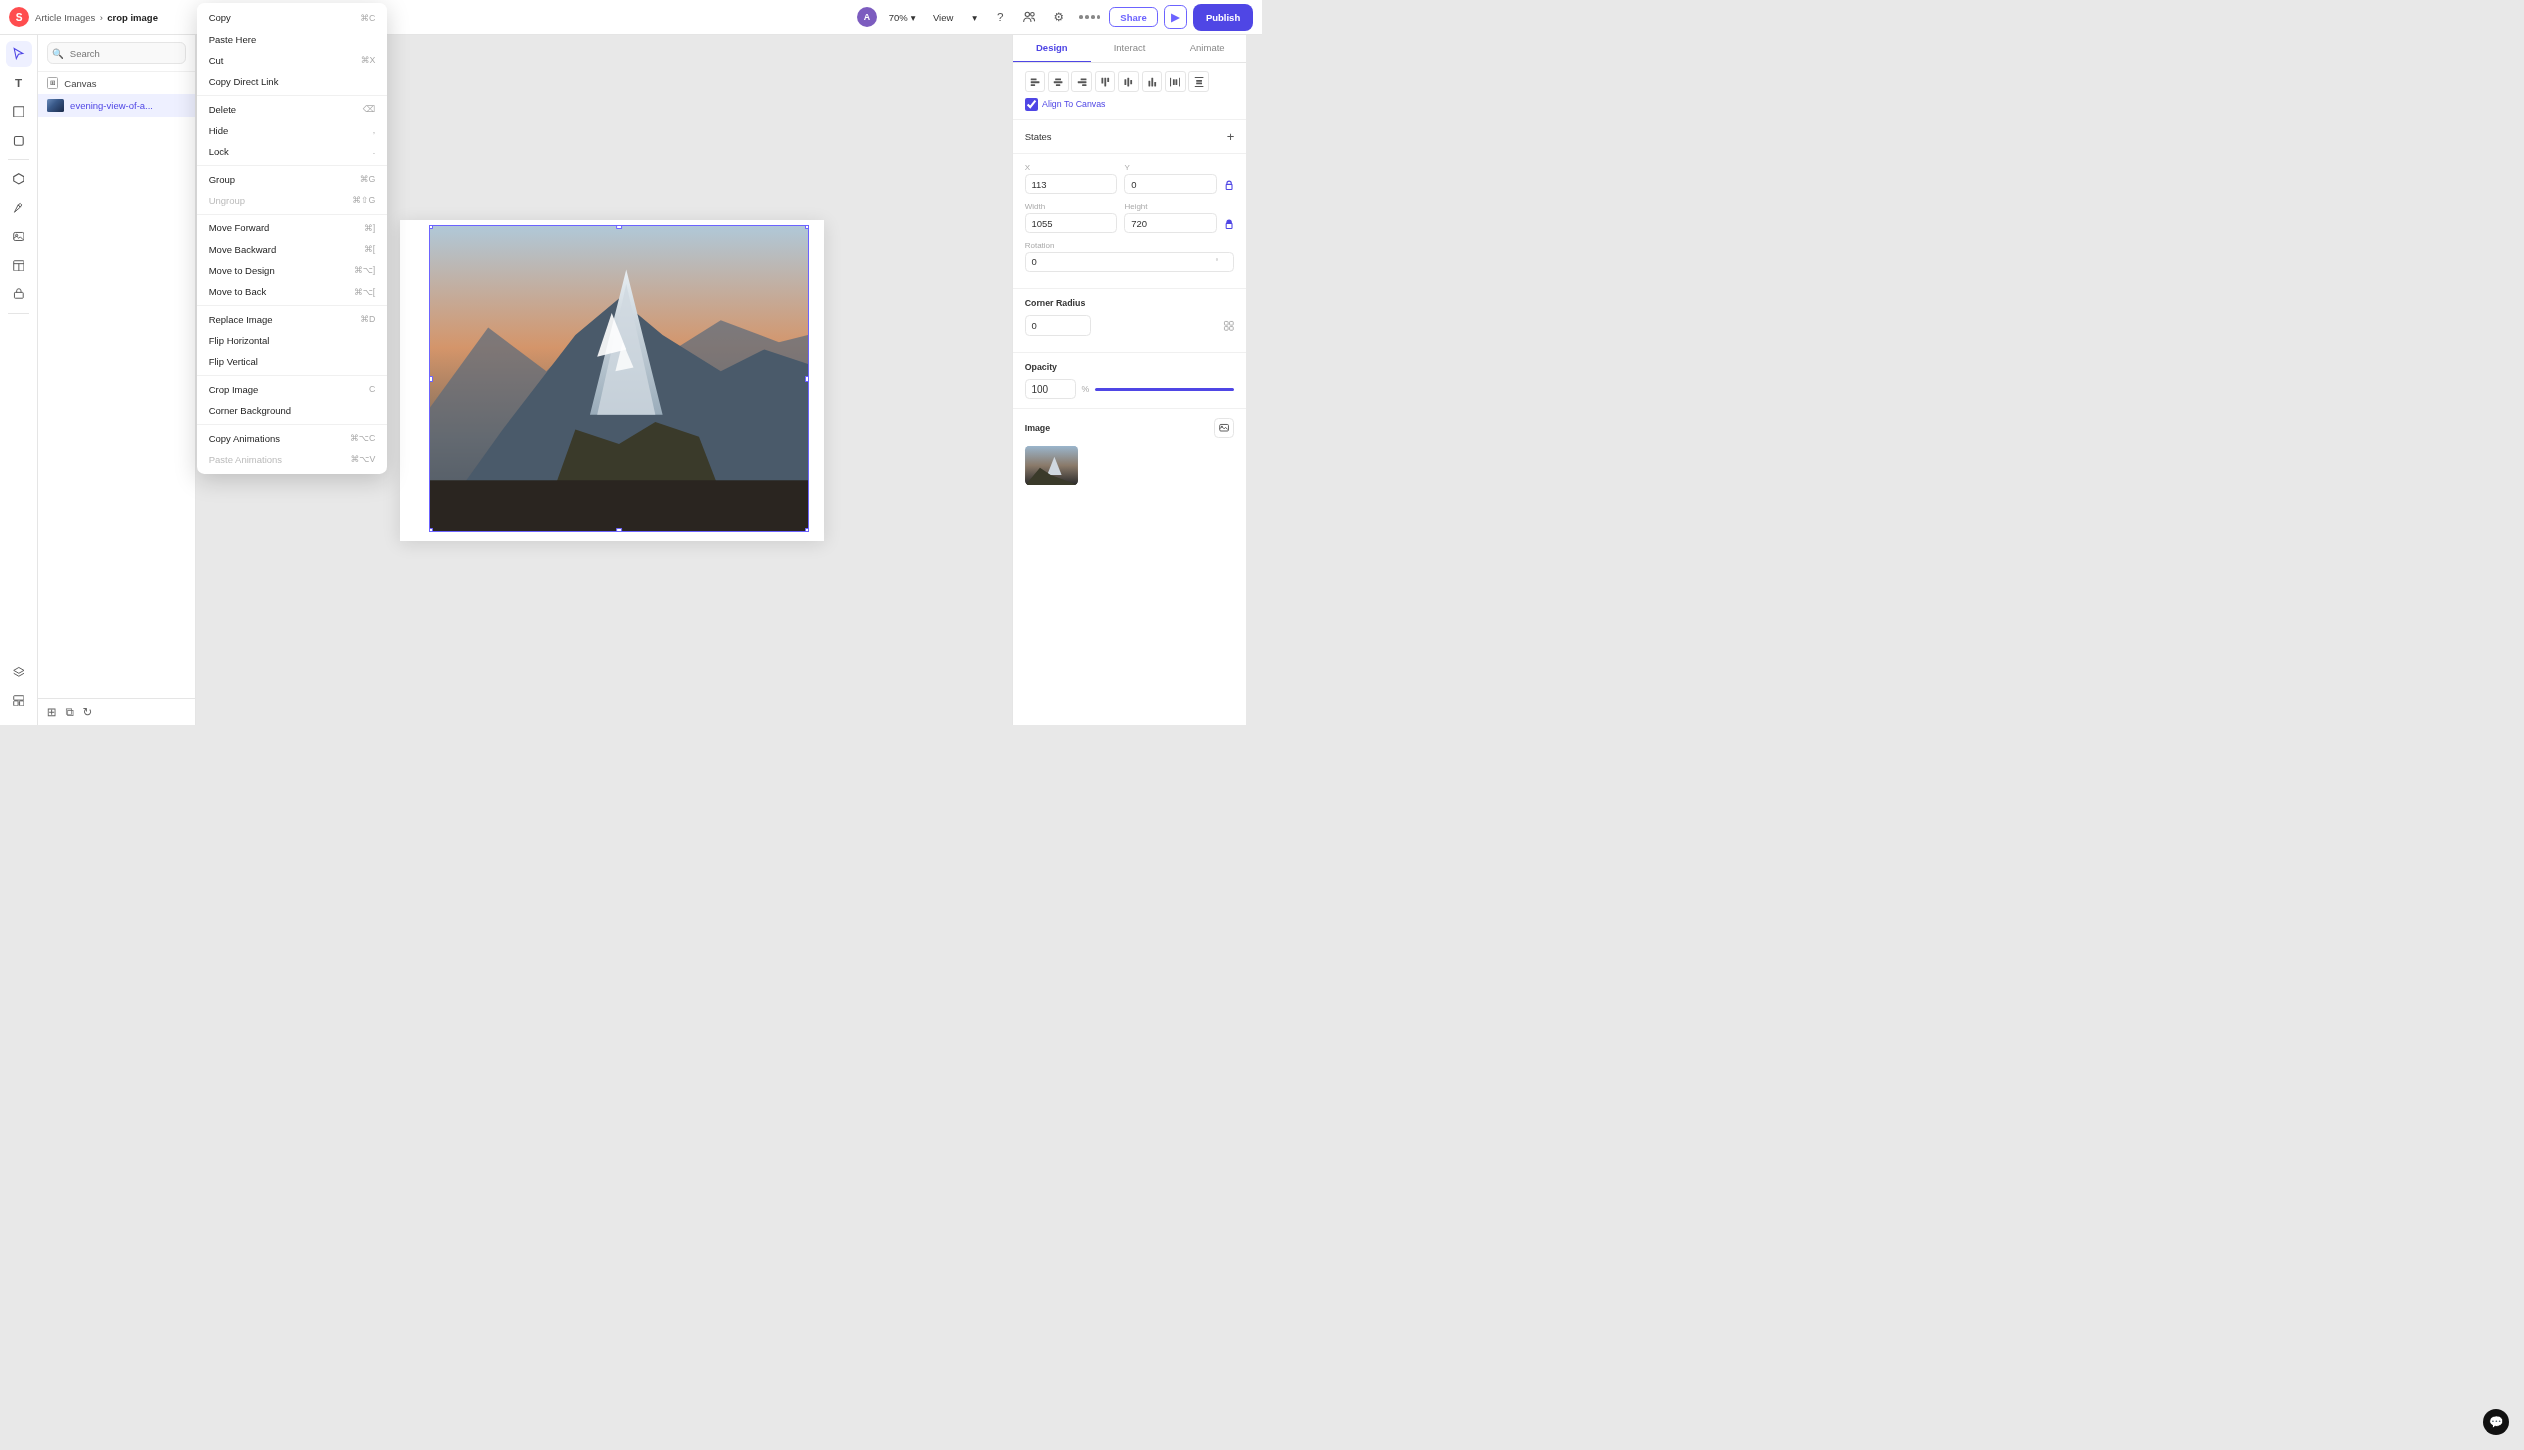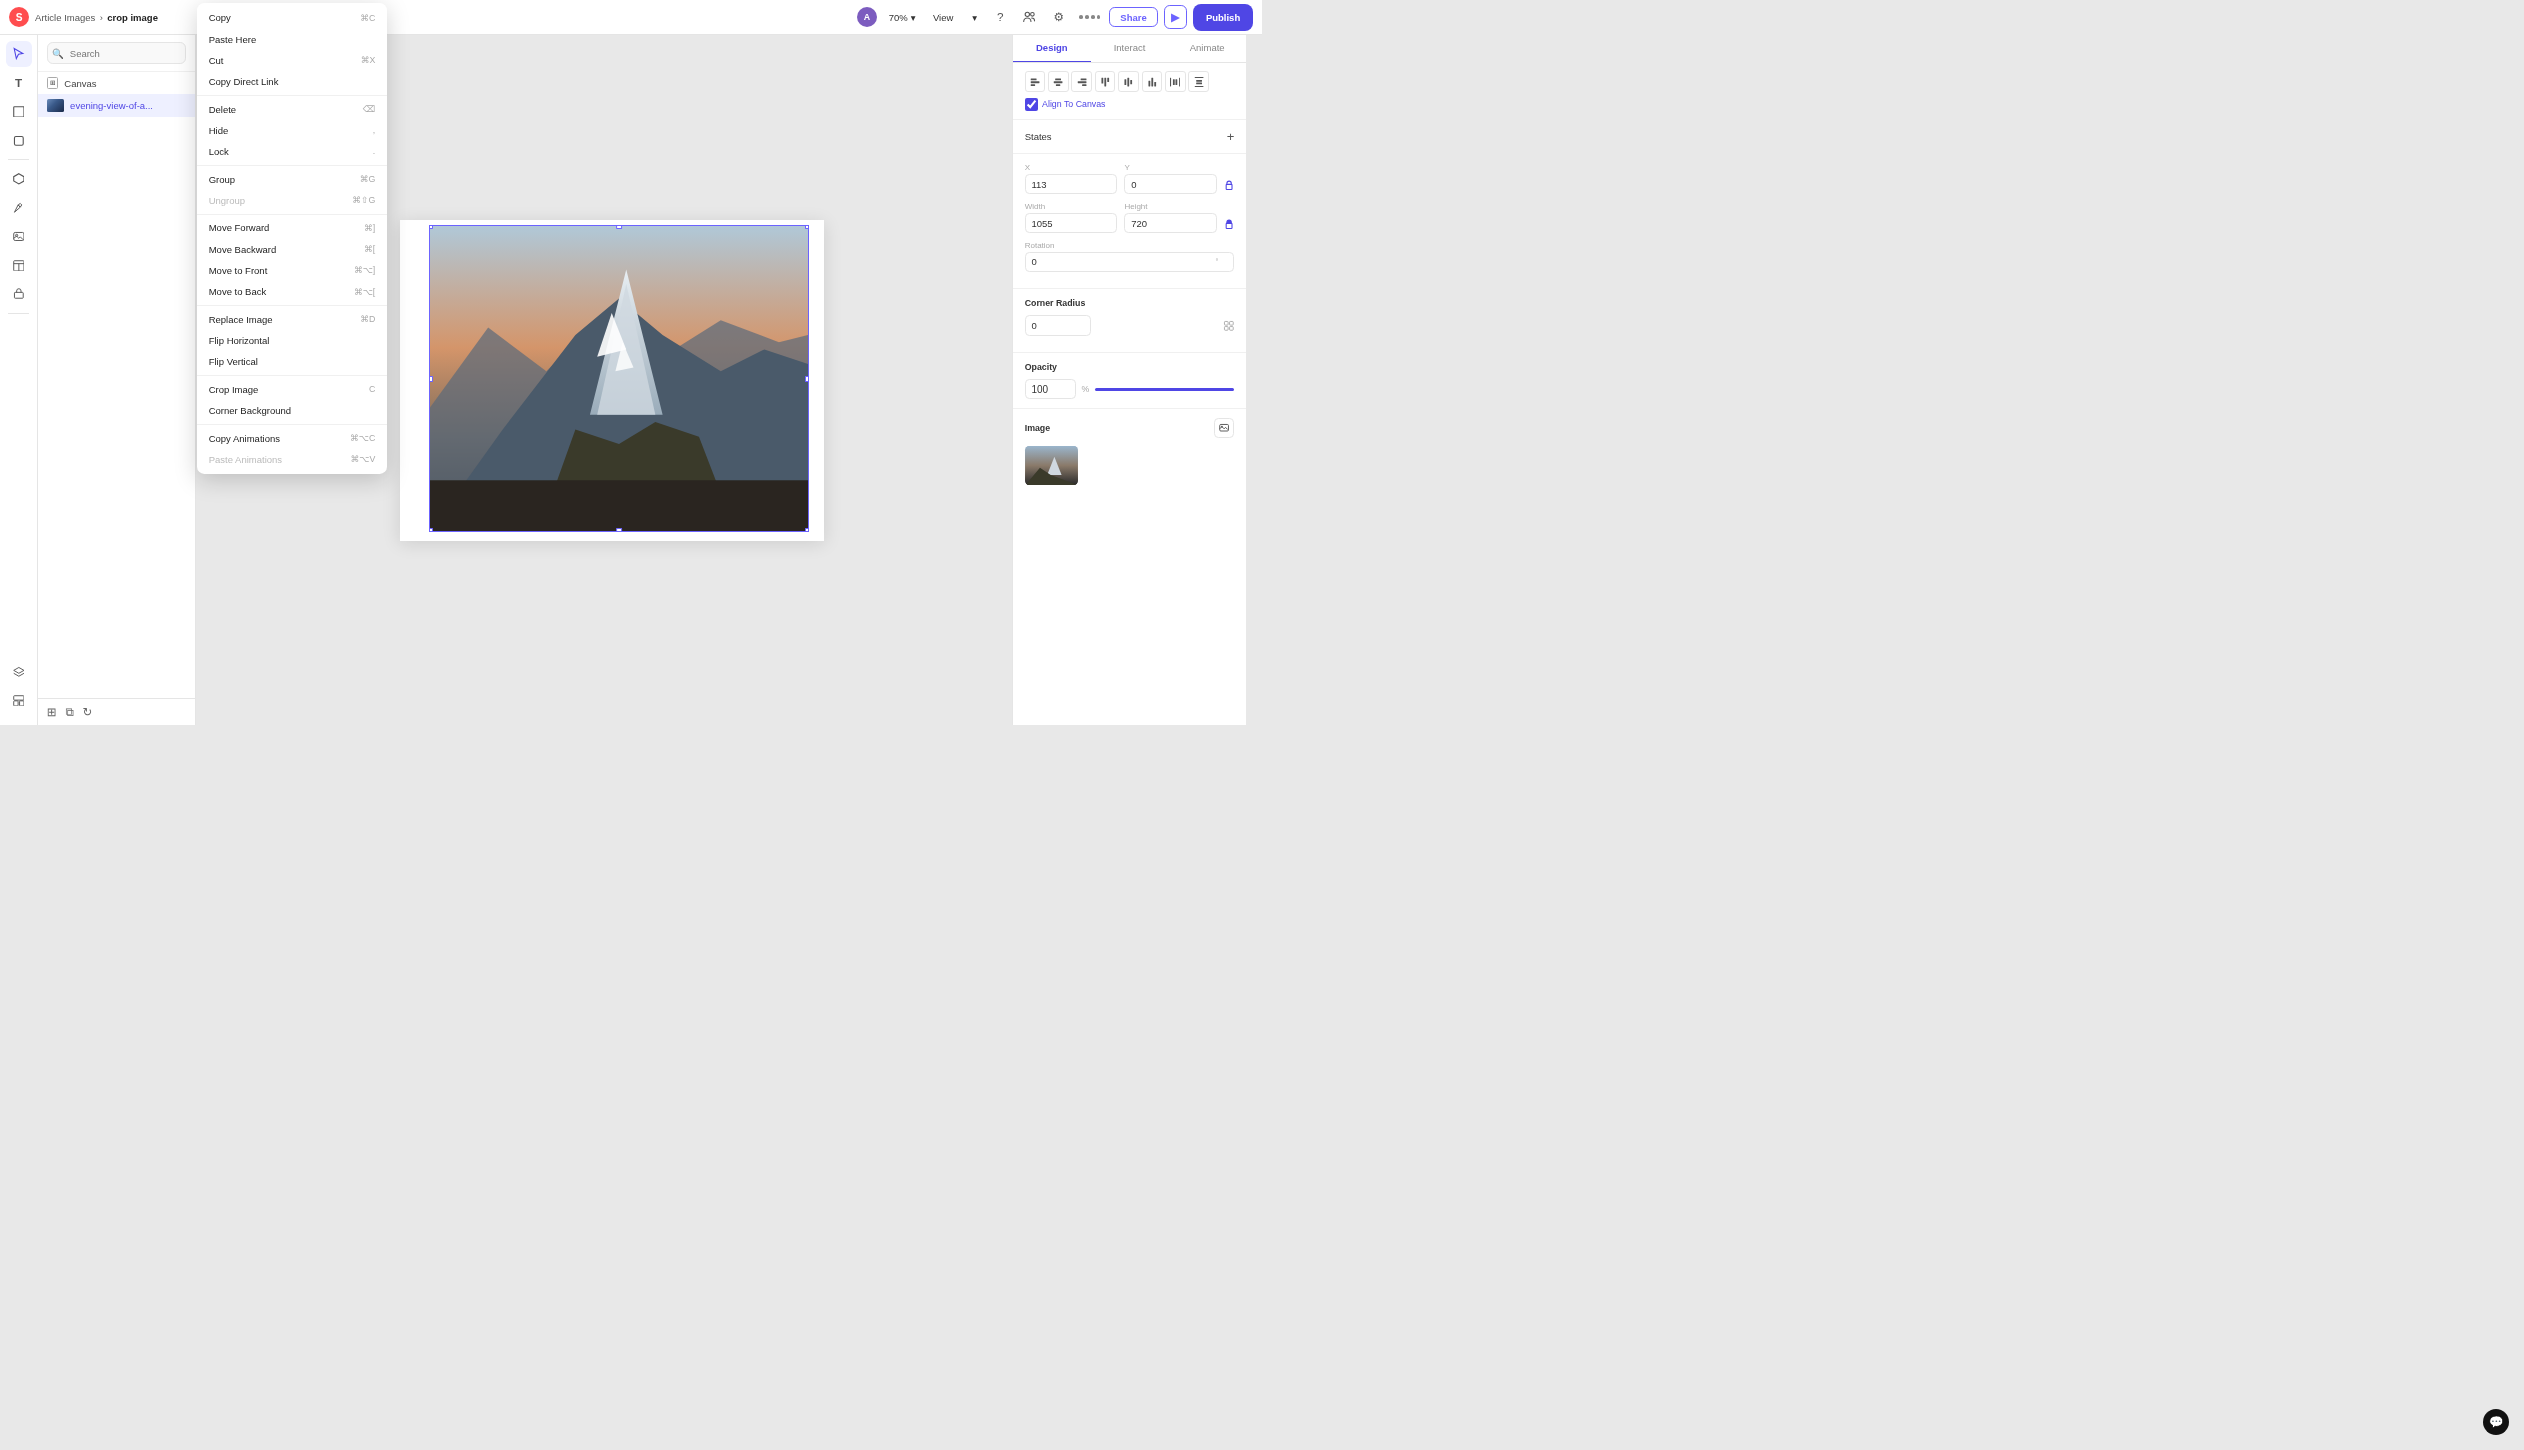--- a/index.html
+++ b/index.html
@@ -377,21 +377,21 @@
   <div class="ctx-sep"></div>
   <div class="ctx-item">
     <span>Move Forward</span>
     <span class="shortcut">⌘]</span>
   </div>
   <div class="ctx-item">
     <span>Move Backward</span>
     <span class="shortcut">⌘[</span>
   </div>
   <div class="ctx-item">
-    <span>Move to Front</span>
+    <span>Move to Design</span>
     <span class="shortcut">⌘⌥]</span>
   </div>
   <div class="ctx-item">
     <span>Move to Back</span>
     <span class="shortcut">⌘⌥[</span>
   </div>
   <div class="ctx-sep"></div>
   <div class="ctx-item">
     <span>Replace Image</span>
     <span class="shortcut">⌘D</span>

